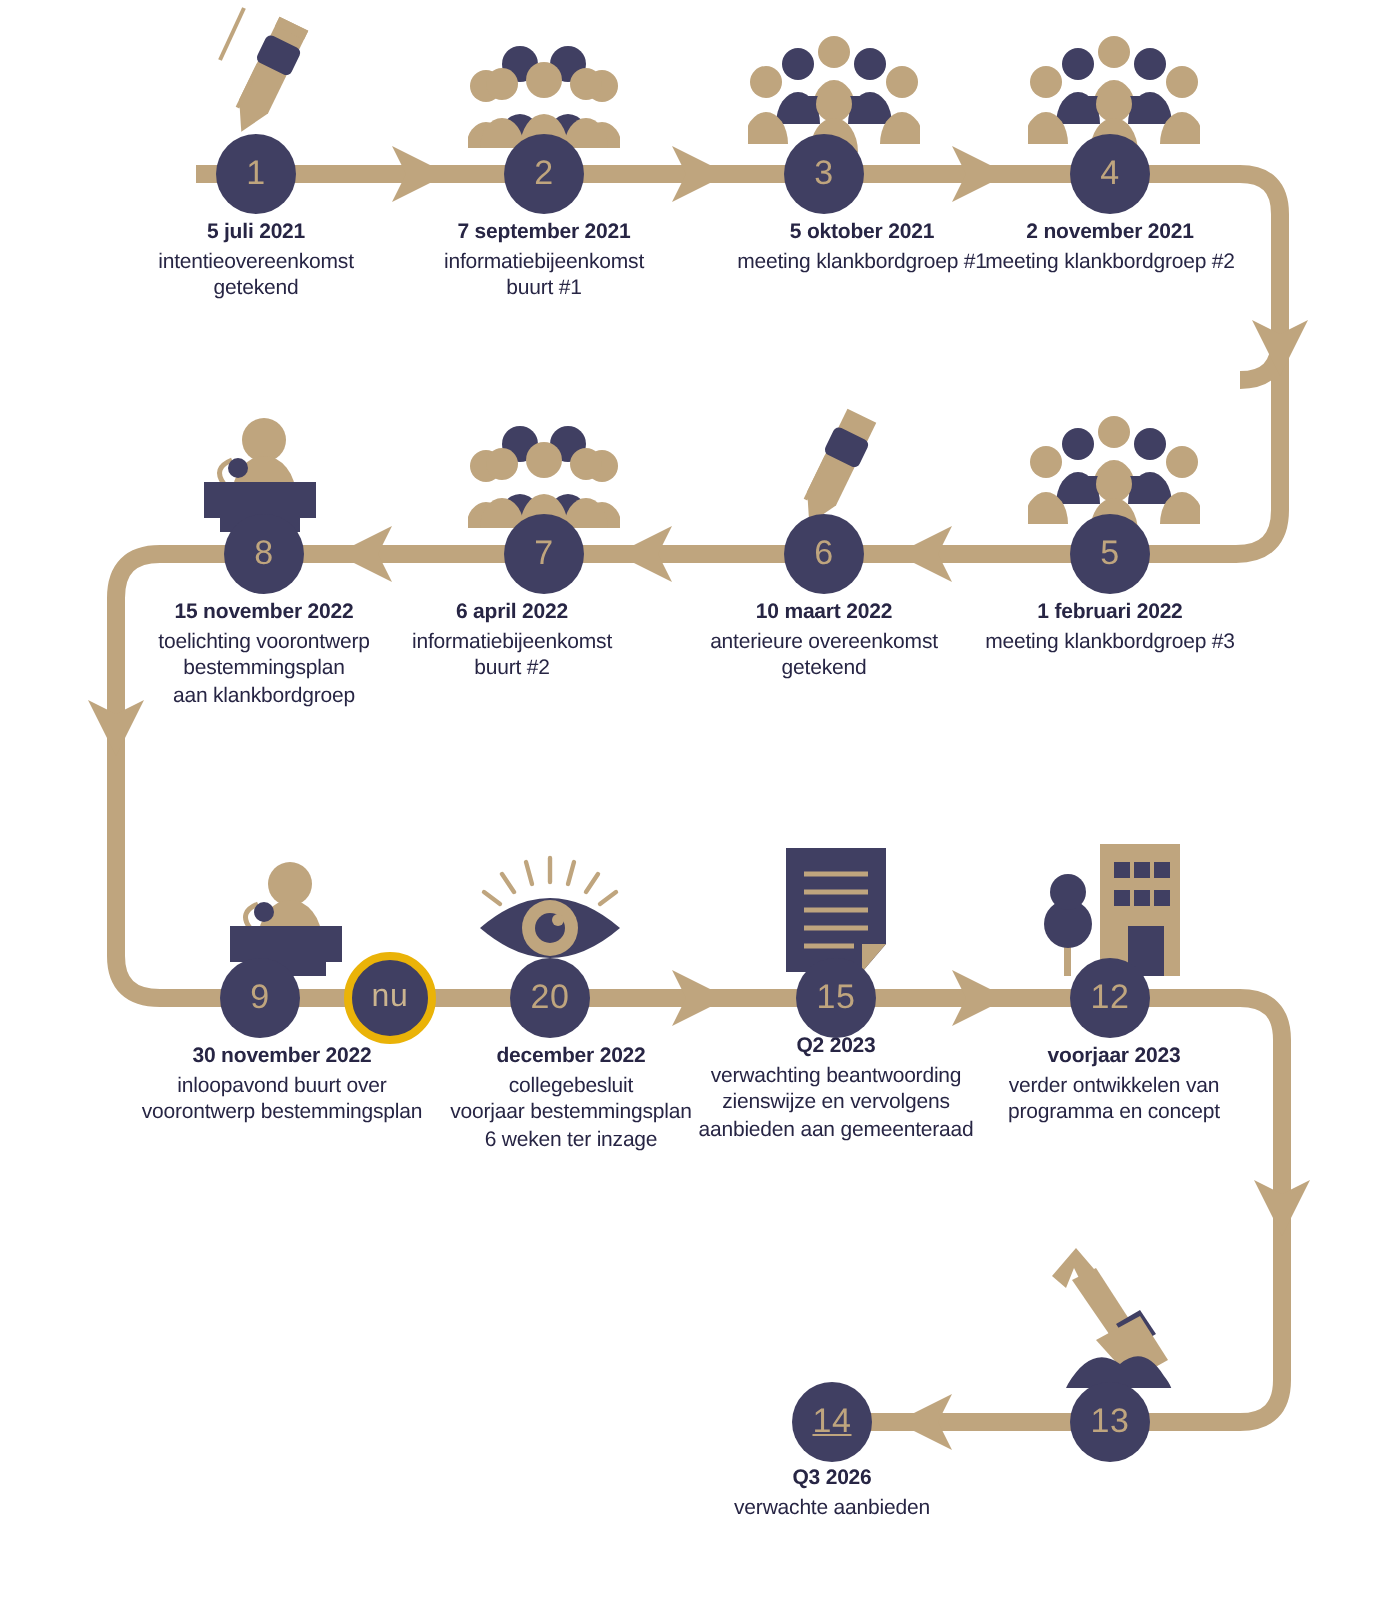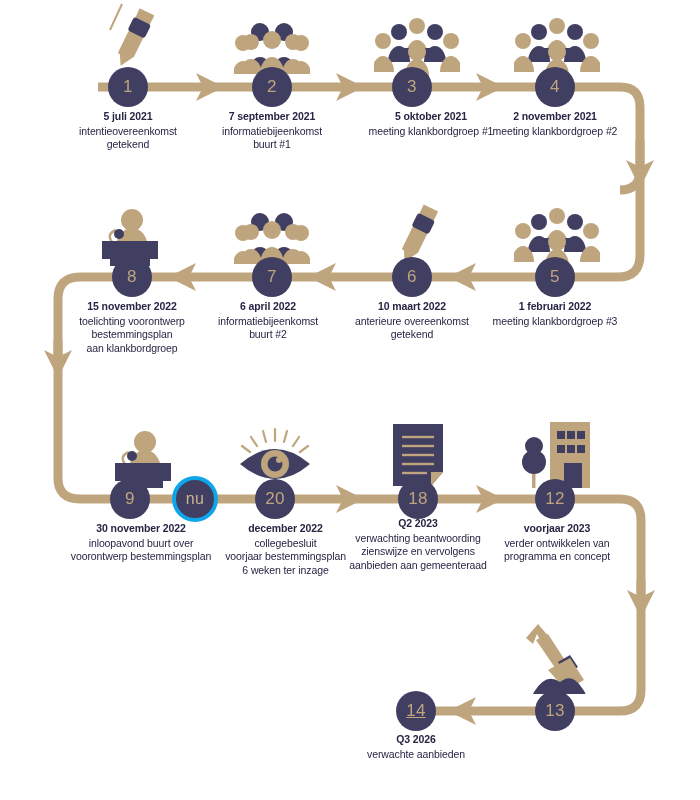--- a/index.html
+++ b/index.html
@@ -22,21 +22,21 @@
     display:flex;align-items:center;justify-content:center;
     color:#bfa57e;
     font-size:17px;
     font-weight:400;
     letter-spacing:0.3px;
     z-index:4;
   }
   .node.now{
     width:46px;height:46px;
     background:#403f62;
-    border:4px solid #0ea5e9;
+    border:4px solid #eab308;
     box-sizing:border-box;
     font-size:16px;
     color:#cbb48f;
   }
   .caption{
     position:absolute;
     text-align:center;
     z-index:3;
     line-height:13.5px;
     font-size:10.5px;
@@ -304,21 +304,21 @@
   <div class="node" style="left:110px;top:479px;">
       <span>9</span>
     </div>
   <div class="node now" style="left:172px;top:476px;">
       <span>nu</span>
     </div>
   <div class="node" style="left:255px;top:479px;">
       <span>20</span>
     </div>
   <div class="node" style="left:398px;top:479px;">
-      <span>18</span>
+      <span>15</span>
     </div>
   <div class="node" style="left:535px;top:479px;">
       <span>12</span>
     </div>
 
   <div class="node" style="left:535px;top:691px;">
       <span>13</span>
     </div>
   <div class="node" style="left:396px;top:691px;text-decoration:underline;">
       <span>14</span>
@@ -350,21 +350,21 @@
     <span class="date">1 februari 2022</span>
     <span class="desc">meeting klankbordgroep #3</span>
   </div>
 
   <div class="caption" style="left:332px;top:300px;width:160px;">
     <span class="date">10 maart 2022</span>
     <span class="desc">anterieure overeenkomst</span>
     <span class="desc">getekend</span>
   </div>
 
-  <div class="caption" style="left:188px;top:300px;width:160px;">
+  <div class="caption" style="left:176px;top:300px;width:160px;">
     <span class="date">6 april 2022</span>
     <span class="desc">informatiebijeenkomst</span>
     <span class="desc">buurt #2</span>
   </div>
 
   <div class="caption" style="left:52px;top:300px;width:160px;">
     <span class="date">15 november 2022</span>
     <span class="desc">toelichting voorontwerp</span>
     <span class="desc">bestemmingsplan</span>
     <span class="desc">aan klankbordgroep</span>

